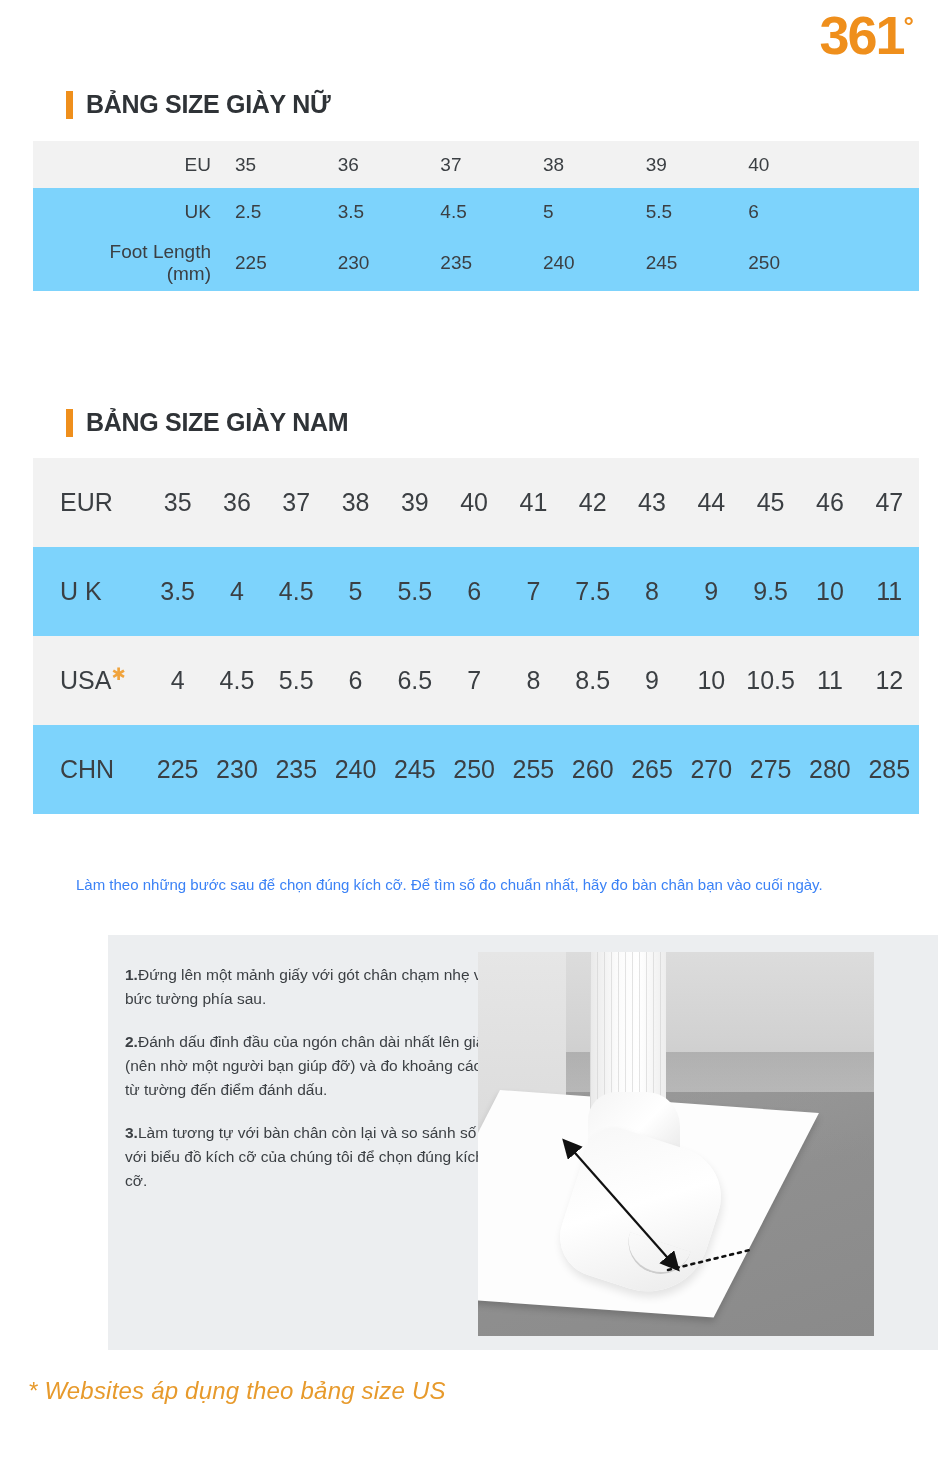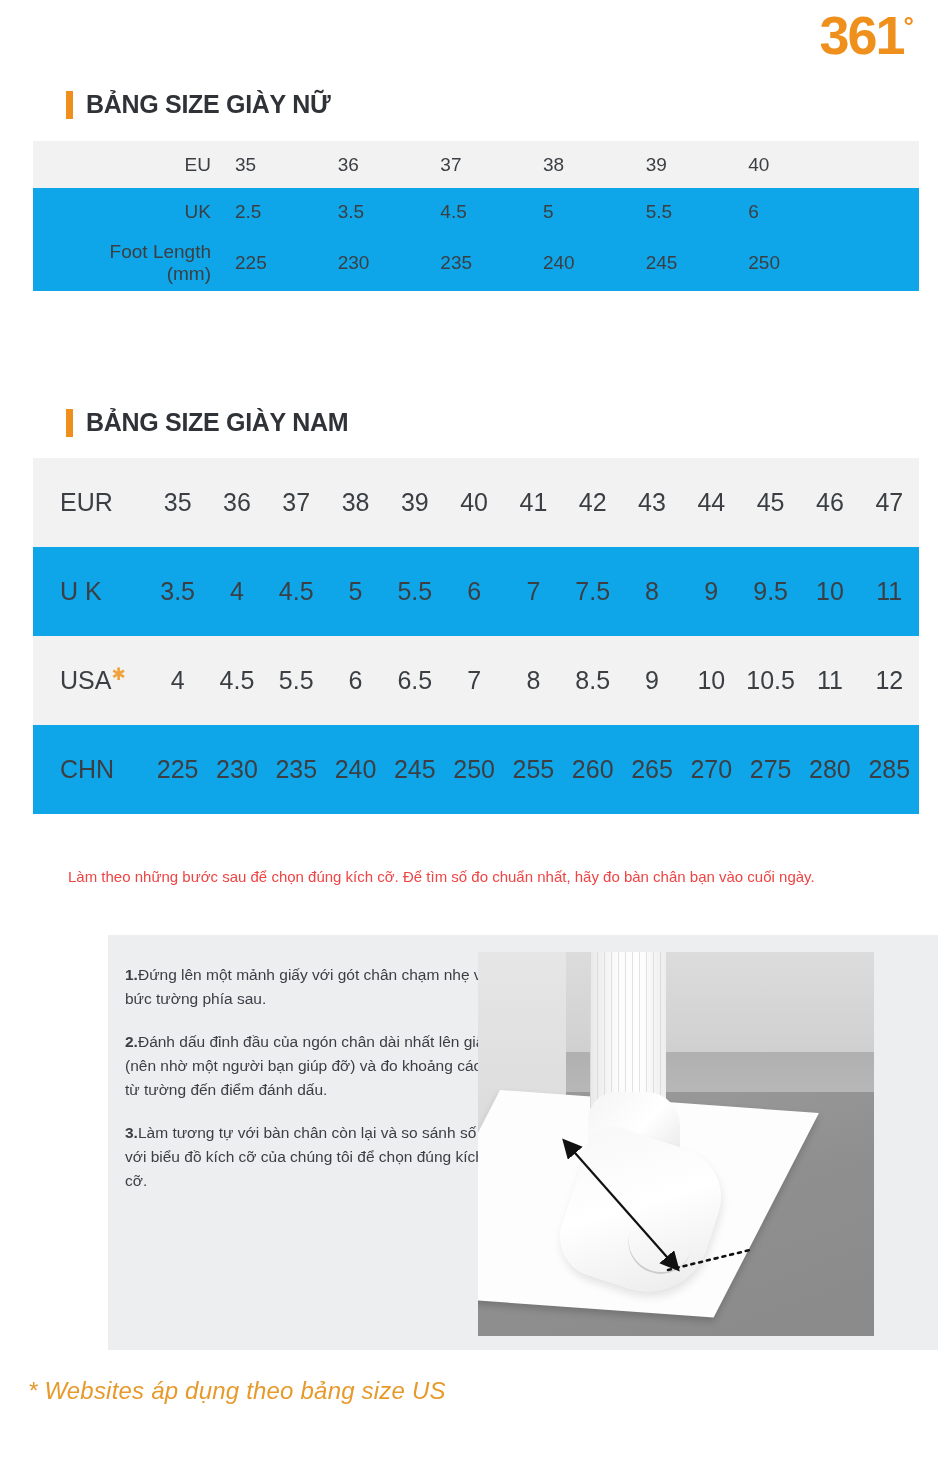--- a/index.html
+++ b/index.html
@@ -63,21 +63,21 @@
     border-collapse: collapse;
     table-layout: fixed;
   }
   .size-table td {
     font-size: 19px;
     color: #3b3f43;
     padding: 0;
     font-weight: normal;
   }
   .row-alt { background: #f2f2f2; }
-  .row-plain { background: #0ea5e9; }
+  .row-plain { background: #7dd3fc; }
 
   
   #women-table { top: 141px; }
   #women-table td { height: 47px; vertical-align: middle; }
   #women-table .lbl {
     width: 178px;
     text-align: right;
     padding-right: 18px;
     font-size: 19px;
   }
@@ -128,23 +128,23 @@
     width: 860px;
   }
   .howto h2 {
     margin: 0 0 7px 0;
     font-size: 25px;
     font-weight: normal;
     color: #3b3f43;
     letter-spacing: 1.5px;
   }
   .howto .intro {
-    margin: 8px;
+    margin: 16px;
     font-size: 15px;
-    color: #ef4444;
+    color: #3b82f6;
     line-height: 1.4;
   }
 
   .measure-panel {
     position: absolute;
     left: 60px;
     top: 935px;
     width: 830px;
     height: 415px;
     background: #eceef0;

